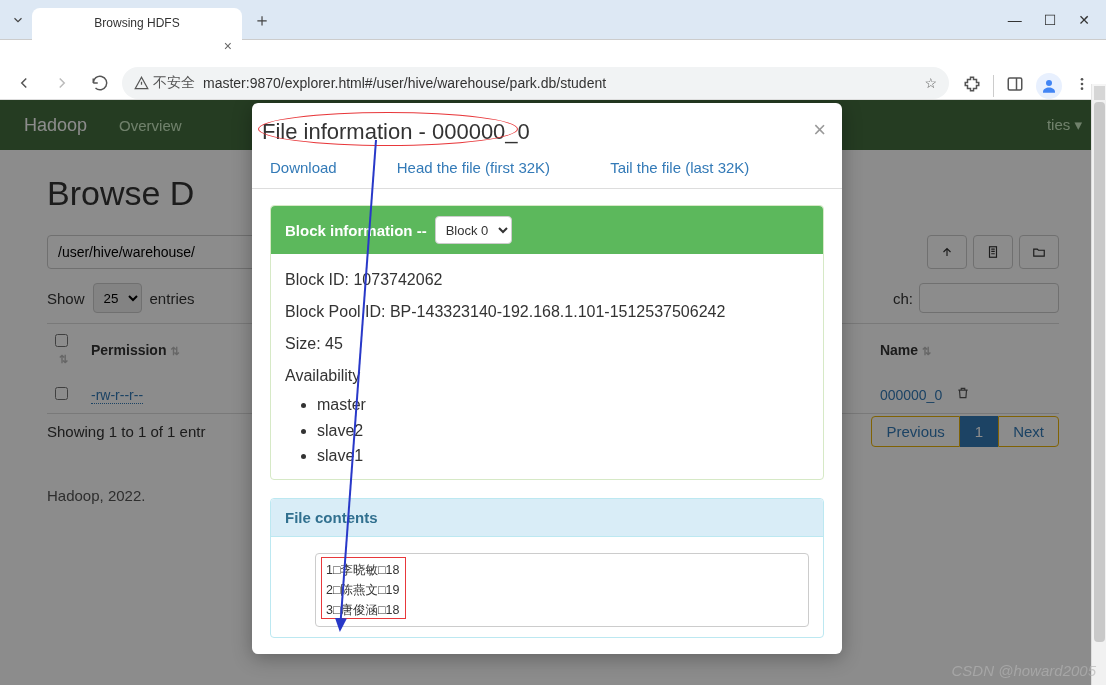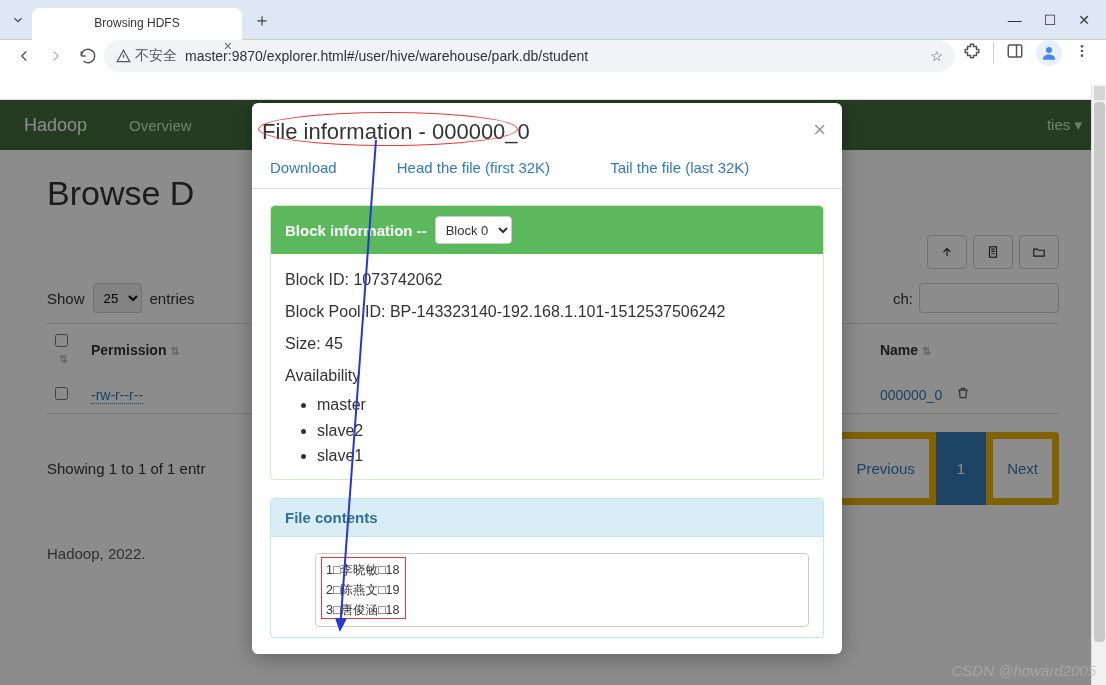--- a/index.html
+++ b/index.html
@@ -8,36 +8,36 @@
     
     .browser-top { height: 40px; background: #dde8f4; display: flex; align-items: center; padding: 0 4px; border-bottom: 1px solid #ccc; }
     .tab-dropdown { width: 28px; height: 28px; display: flex; align-items: center; justify-content: center; color: #444; }
     .tab { background: #fff; height: 32px; border-radius: 8px 8px 0 0; display: flex; align-items: center; padding: 0 10px; gap: 8px; min-width: 210px; margin-top: 8px; position: relative; flex-direction: column; }
     .tab .globe { width: 16px; height: 16px; }
     .tab-title { font-size: 12px; color: #333; }
     .tab-close { margin-left: auto; color: #666; font-size: 14px; }
     .new-tab { width: 28px; height: 28px; display: flex; align-items: center; justify-content: center; color: #444; font-size: 18px; margin-left: 6px; }
     .win-controls { margin-left: auto; display: flex; gap: 22px; padding-right: 12px; color: #333; font-size: 14px; }
     
-    .url-bar { height: 60px; background: #fff; display: flex; align-items: flex-start; padding: 0 8px; border-bottom: 1px solid #ddd; }
+    .url-bar { height: 60px; background: #fff; display: flex; align-items: flex-end; padding: 0 8px; gap: 6px; border-bottom: 1px solid #ddd; }
     .nav-btn { width: 32px; height: 32px; display: flex; align-items: center; justify-content: center; color: #555; border-radius: 50%; }
     .nav-btn.disabled { color: #bbb; }
     .url-field { flex: 1; height: 32px; background: #f1f3f4; border-radius: 16px; display: flex; align-items: center; padding: 0 12px; gap: 8px; font-size: 14px; color: #333; }
     .url-insecure { display: flex; align-items: center; gap: 4px; color: #555; }
     .url-text { flex: 1; }
     .url-star { color: #555; }
     .ext-icons { display: flex; gap: 12px; padding: 0 8px; align-items: center; color: #555; }
     .ext-divider { width: 1px; height: 22px; background: #ccc; }
     .avatar { width: 26px; height: 26px; border-radius: 50%; background: #e8f0fe; display: flex; align-items: center; justify-content: center; }
     
     
     .page { position: relative; height: 601px; overflow: hidden; }
     .overlay { position: absolute; inset: 0; background: rgba(0,0,0,0.45); z-index: 5; }
     
-    .navbar { background: #446e3e; height: 50px; display: flex; align-items: center; padding: 0 24px; gap: 34px; }
+    .navbar { background: #446e3e; height: 50px; display: flex; align-items: center; padding: 0 24px; gap: 24px; }
     .brand { color: #fff; font-size: 18px; font-weight: 400; margin-right: 8px; }
     .nav-link { color: #ccebc4; font-size: 15px; }
     
     .container { padding: 24px; max-width: 1060px; margin: 0 auto; }
     .page-title { font-size: 34px; font-weight: 400; color: #333; margin-bottom: 22px; }
     
     .toolbar-row { display: flex; align-items: center; margin-bottom: 14px; }
     .path-input { flex: 1; max-width: 300px; height: 34px; border: 1px solid #ccc; border-radius: 4px; padding: 0 10px; font-size: 14px; }
     .btn-group { margin-left: auto; display: flex; gap: 6px; }
     .icon-btn { width: 40px; height: 34px; border: 1px solid #ccc; background: #fff; border-radius: 4px; display: flex; align-items: center; justify-content: center; color: #333; }
@@ -48,23 +48,23 @@
     .search-input { height: 30px; width: 140px; border: 1px solid #ccc; border-radius: 4px; padding: 0 6px; }
     
     .dtable { width: 100%; border-collapse: collapse; border-top: 1px solid #ddd; border-bottom: 1px solid #ddd; }
     .dtable th { text-align: left; padding: 10px 8px; font-weight: 600; color: #333; font-size: 14px; }
     .dtable td { padding: 10px 8px; font-size: 14px; }
     .sort-icon { color: #bbb; font-size: 11px; margin-left: 4px; }
     .perm-link { color: #337ab7; border-bottom: 1px dotted #337ab7; }
     .file-link { color: #337ab7; }
     .trash { color: #555; margin-left: 10px; }
     
-    .table-footer { display: flex; align-items: center; margin-top: 18px; font-size: 15px; color: #333; }
+    .table-footer { display: flex; align-items: center; margin-top: 2px; font-size: 15px; color: #333; }
     .pagination { margin-left: auto; display: flex; }
-    .page-btn { border: 7px solid #eab308; padding: 21px 14px; color: #337ab7; background: #fff; }
+    .page-btn { border: 1px solid #eab308; padding: 6px 14px; color: #337ab7; background: #fff; }
     .page-btn.active { background: #337ab7; color: #fff; border-color: #337ab7; }
     .page-btn:first-child { border-radius: 4px 0 0 4px; }
     .page-btn:last-child { border-radius: 0 4px 4px 0; }
     
     .footer-text { margin-top: 40px; color: #555; font-size: 15px; }
     
     
     .modal { position: absolute; left: 252px; top: 3px; width: 590px; background: #fff; border-radius: 6px; z-index: 10; box-shadow: 0 4px 20px rgba(0,0,0,0.3); }
     .modal-header { padding: 16px 10px 14px; position: relative; }
     .modal-title { font-size: 22px; color: #333; font-weight: 400; }
@@ -178,20 +178,21 @@
   <div class="navbar">
     <span class="brand">Hadoop</span>
     <span class="nav-link">Overview</span>
     <span class="nav-link" style="margin-left:auto"><span>ties</span> ▾</span>
   </div>
 
   <div class="container">
     <div class="page-title">Browse D</div>
 
     <div class="toolbar-row">
+      <input class="path-input" value="/user/hive/warehouse/" style="">
       <div class="btn-group">
         <div class="icon-btn">
             <svg width="14" height="14" viewBox="0 0 24 24" fill="none" stroke="currentColor" stroke-width="2">
               <path d="M12 19V6m-6 6l6-6 6 6"></path>
             </svg>
           </div>
         <div class="icon-btn">
             <svg width="14" height="14" viewBox="0 0 24 24" fill="none" stroke="currentColor" stroke-width="2">
               <rect x="6" y="3" width="12" height="18"></rect>
               <path d="M9 7h6M9 11h6M9 15h6"></path>

